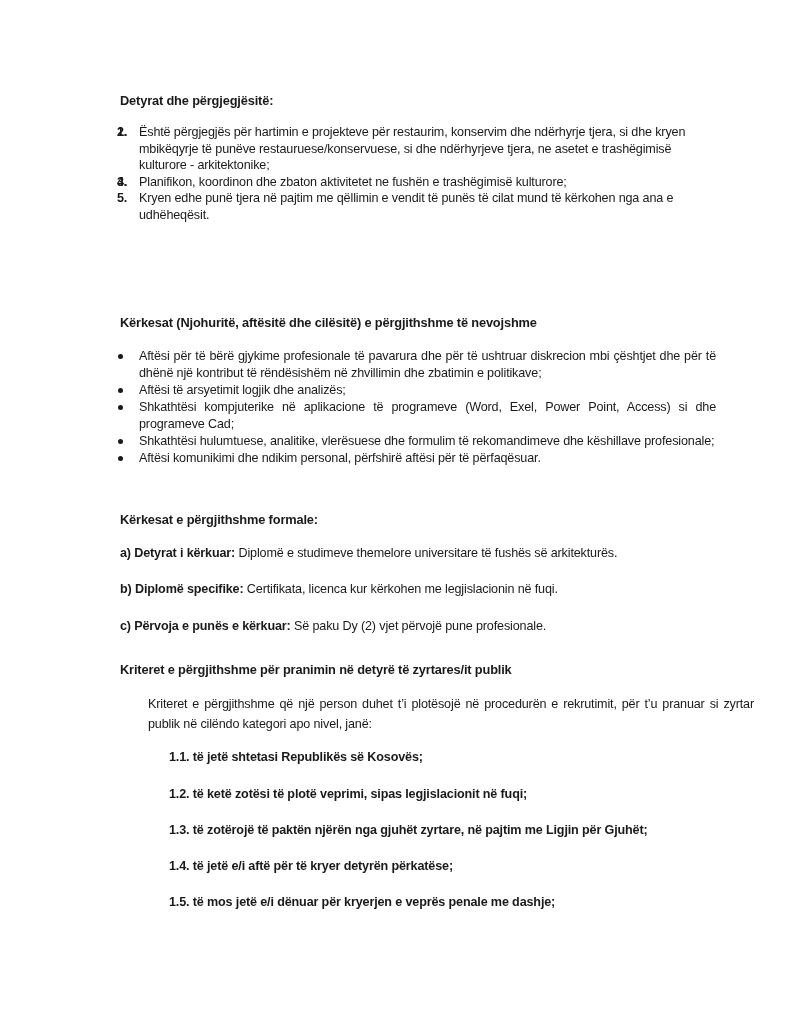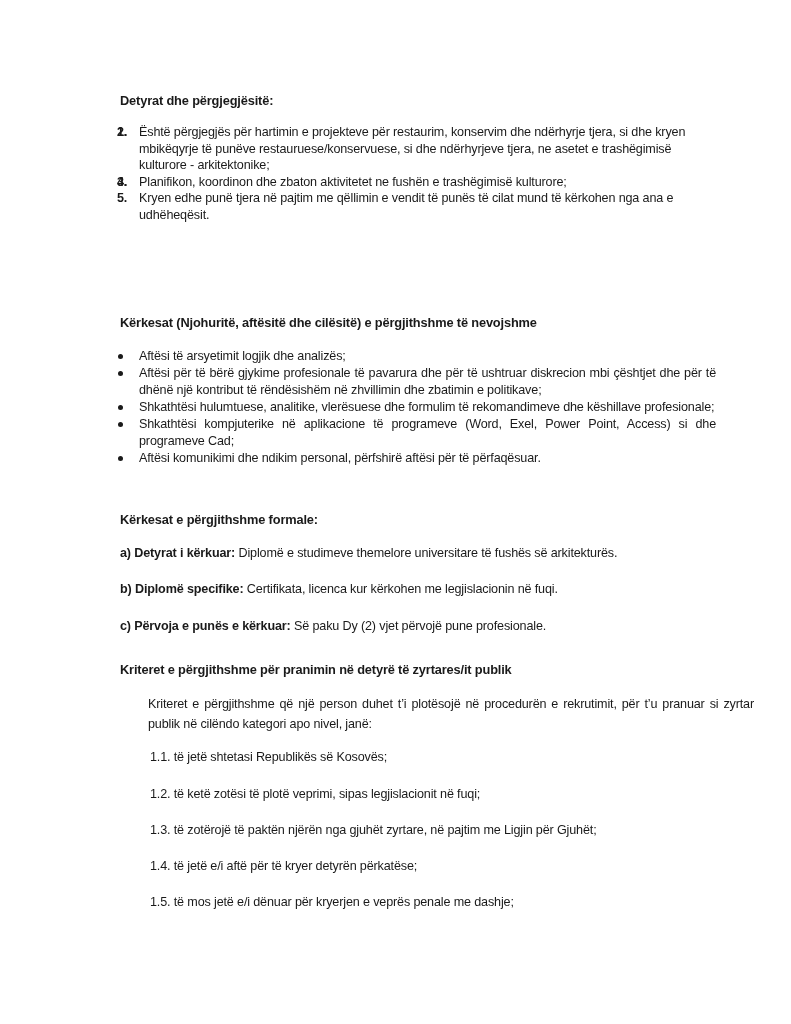--- a/index.html
+++ b/index.html
@@ -71,22 +71,23 @@
     }
     .para b { font-weight: bold; }
     .indented {
       left: 110px;
       width: 606px;
       line-height: 20px;
       text-align: justify;
       text-align-last: left;
     }
     .crit-item {
-      left: 112px;
+      left: 131px;
       white-space: nowrap;
+      font-weight: bold;
     }
   </style>
 </head>
 <body>
 
 <div class="abs heading" style="top:93px;">Detyrat dhe përgjegjësitë:</div>
 
 <ol class="abs olist" style="top:124px;">
   <li>
     <span class="num">1.</span>
@@ -106,33 +107,33 @@
     <span class="num">5.</span>
     <span>Kryen edhe punë tjera në pajtim me qëllimin e vendit të punës të cilat mund të kërkohen nga ana e udhëheqësit.</span>
   </li>
 </ol>
 
 <div class="abs heading" style="top:315px;">Kërkesat (Njohuritë, aftësitë dhe cilësitë) e përgjithshme të nevojshme</div>
 
 <ul class="abs ulist" style="top:348px;">
   <li>
     <span class="bullet"></span>
+    <span>Aftësi për të bërë gjykime profesionale të pavarura dhe për të ushtruar diskrecion mbi çështjet dhe për të dhënë një kontribut të rëndësishëm në zhvillimin dhe zbatimin e politikave;</span>
+  </li>
+  <li>
+    <span class="bullet"></span>
     <span>Aftësi të arsyetimit logjik dhe analizës;</span>
   </li>
   <li>
     <span class="bullet"></span>
-    <span>Aftësi për të bërë gjykime profesionale të pavarura dhe për të ushtruar diskrecion mbi çështjet dhe për të dhënë një kontribut të rëndësishëm në zhvillimin dhe zbatimin e politikave;</span>
+    <span>Shkathtësi kompjuterike në aplikacione të programeve (Word, Exel, Power Point, Access) si dhe programeve Cad;</span>
   </li>
   <li>
     <span class="bullet"></span>
     <span>Shkathtësi hulumtuese, analitike, vlerësuese dhe formulim të rekomandimeve dhe këshillave profesionale;</span>
-  </li>
-  <li>
-    <span class="bullet"></span>
-    <span>Shkathtësi kompjuterike në aplikacione të programeve (Word, Exel, Power Point, Access) si dhe programeve Cad;</span>
   </li>
   <li>
     <span class="bullet"></span>
     <span>Aftësi komunikimi dhe ndikim personal, përfshirë aftësi për të përfaqësuar.</span>
   </li>
 </ul>
 
 <div class="abs heading" style="top:512px;">Kërkesat e përgjithshme formale:</div>
 
 <div class="abs para" style="top:546px;">

